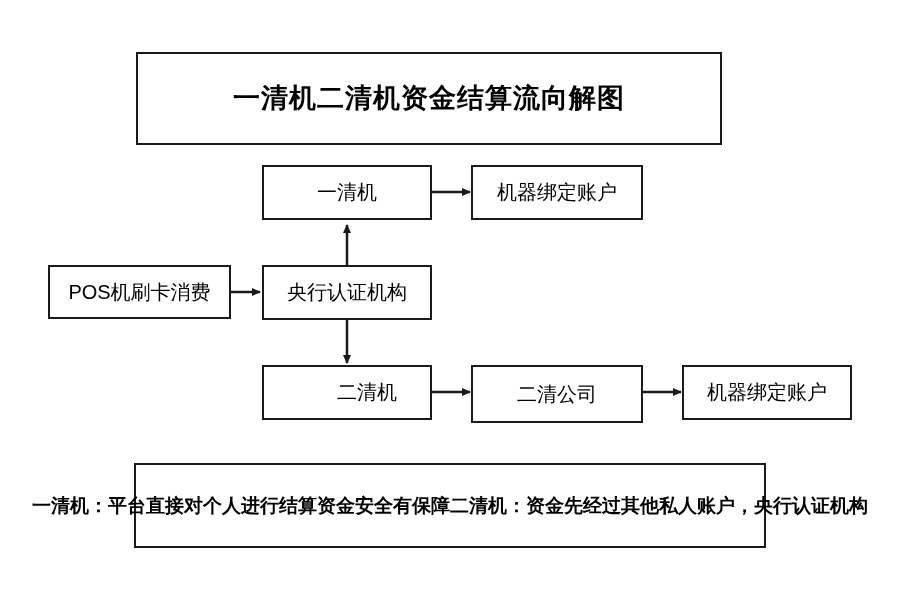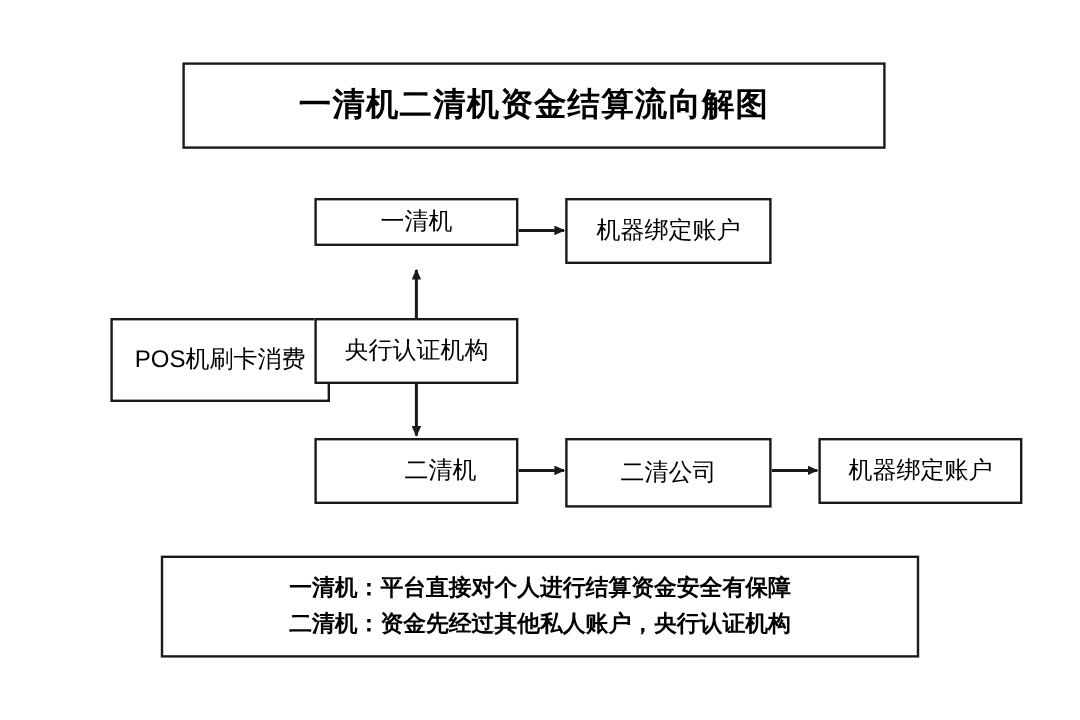--- a/index.html
+++ b/index.html
@@ -36,21 +36,21 @@
     letter-spacing: 1px;
   }
   .node-box {
     font-size: 20px;
   }
   .node-box.two-line {
     flex-direction: row;
     line-height: 1.2;
   }
   .legend-box {
-    flex-direction: column;
+    flex-direction: row;
     align-items: center;
     justify-content: center;
     font-size: 19px;
     font-weight: bold;
     line-height: 1.55;
   }
   .legend-line {
     white-space: nowrap;
   }
   svg.arrows {
@@ -80,33 +80,33 @@
 
     <line x1="347" y1="319" x2="347" y2="363" stroke="#1a1a1a" stroke-width="2.5" marker-end="url(#arrowhead)"></line>
 
     <line x1="432" y1="192" x2="470" y2="192" stroke="#1a1a1a" stroke-width="2.5" marker-end="url(#arrowhead)"></line>
 
     <line x1="432" y1="392" x2="470" y2="392" stroke="#1a1a1a" stroke-width="2.5" marker-end="url(#arrowhead)"></line>
 
     <line x1="643" y1="392" x2="681" y2="392" stroke="#1a1a1a" stroke-width="2.5" marker-end="url(#arrowhead)"></line>
   </svg>
 
-  <div class="box title-box" style="left:152px; top:52px; width:586px; height:72px;text-align:right;">
+  <div class="box title-box" style="left:136px; top:52px; width:586px; height:93px;text-align:right;">
     <span>一清机二清机资金结算流向解图</span>
   </div>
 
-  <div class="box node-box" style="left:262px; top:165px; width:170px; height:40px;">
+  <div class="box node-box" style="left:262px; top:165px; width:170px; height:55px;">
     <span>一清机</span>
   </div>
 
   <div class="box node-box" style="left:471px; top:165px; width:172px; height:55px;">
     <span>机器绑定账户</span>
   </div>
 
-  <div class="box node-box" style="left:48px; top:265px; width:183px; height:70px;margin-left:44px;">
+  <div class="box node-box" style="left:48px; top:265px; width:183px; height:54px;">
     <span>POS机刷卡消费</span>
   </div>
 
   <div class="box node-box" style="left:262px; top:265px; width:170px; height:55px;justify-content:center;">
     <span>央行认证机构</span>
   </div>
 
   <div class="box node-box" style="left:262px; top:365px; width:170px; height:55px;padding-left:40px;">
     <span>二清机</span>
   </div>

